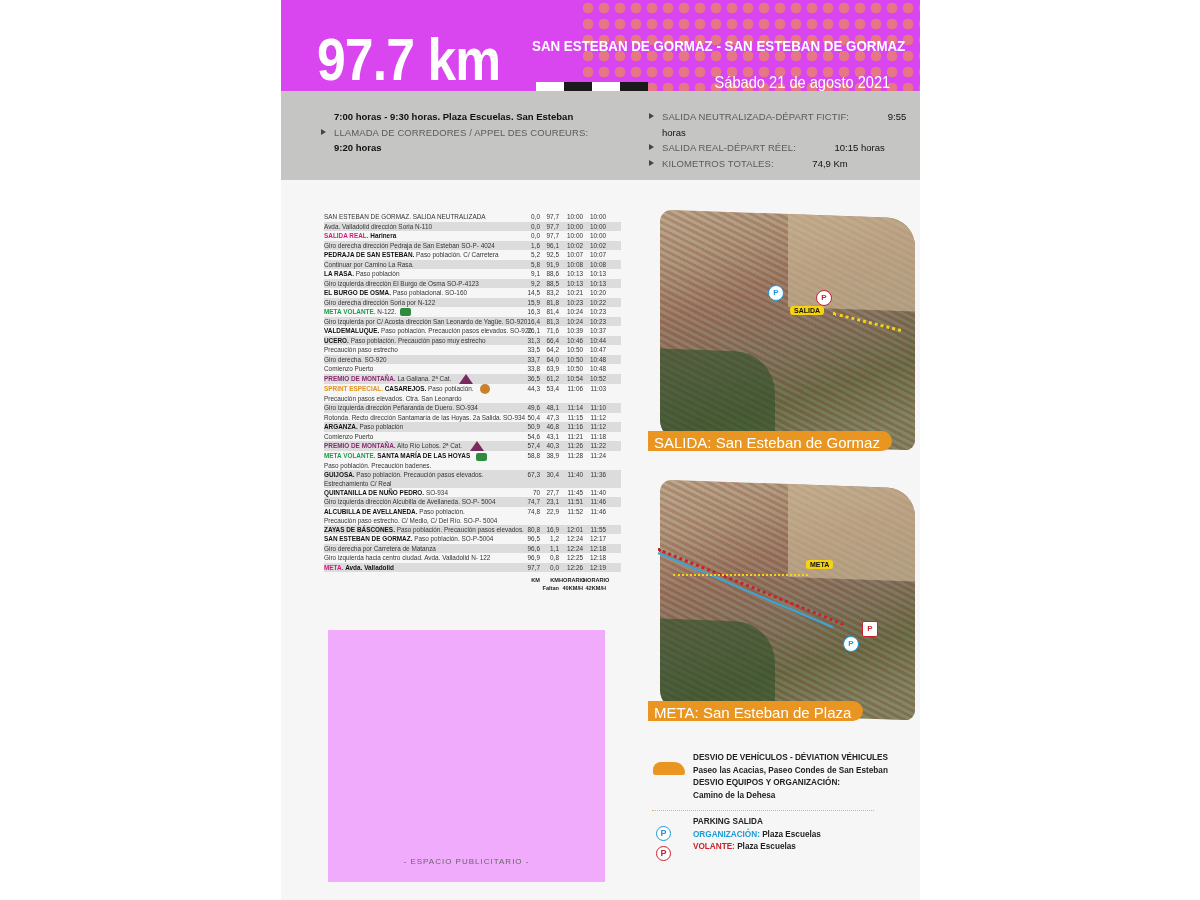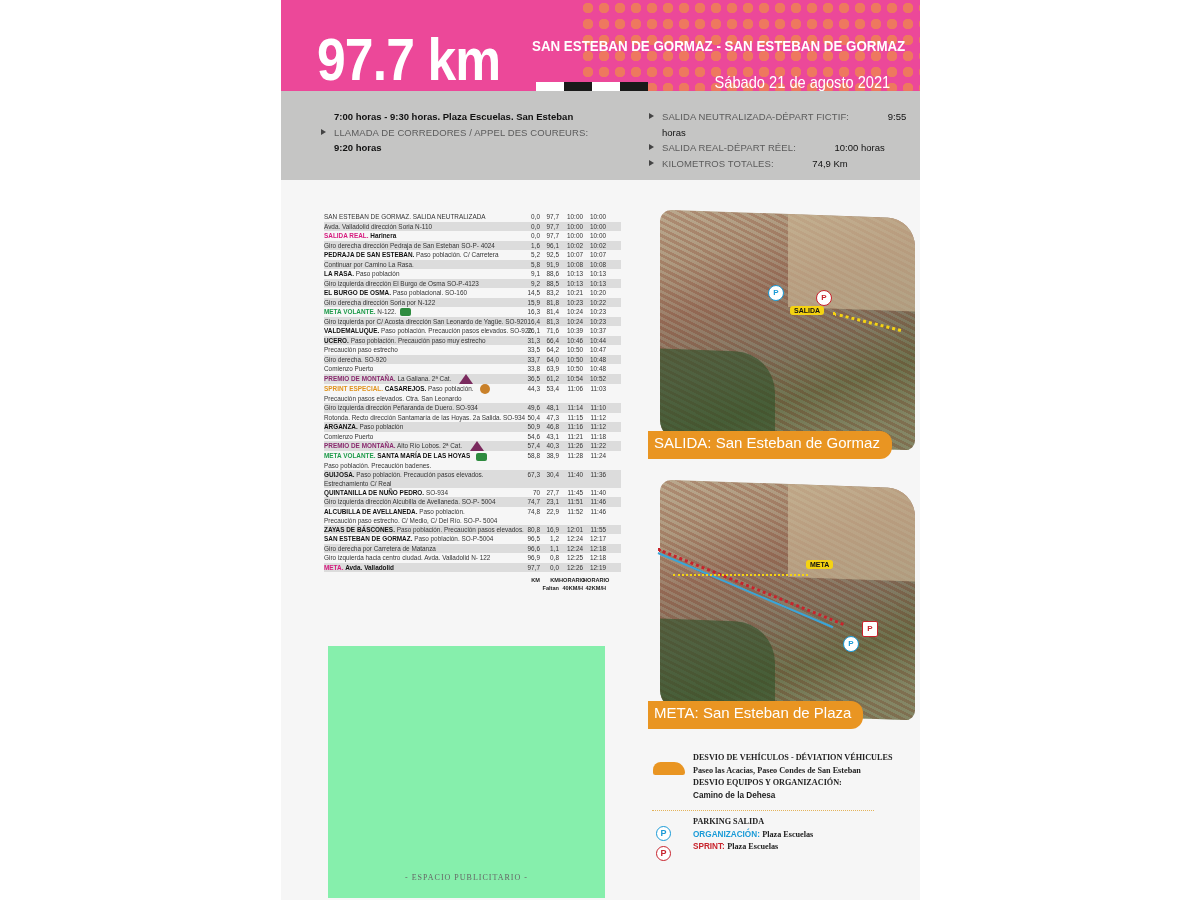--- a/index.html
+++ b/index.html
@@ -1,19 +1,19 @@
 <!DOCTYPE html>
 <html><head>
 <meta charset="utf-8">
 <style>
   html,body{margin:0;padding:0;}
   body{width:1200px;height:900px;background:#ffffff;position:relative;overflow:hidden;font-family:"Liberation Sans",sans-serif;}
   .page{position:absolute;left:281px;top:0;width:639px;height:900px;background:#f6f6f6;overflow:hidden;}
   
-  .hdr{position:absolute;left:0;top:0;width:639px;height:91px;background:#ec4899;overflow:hidden;}
+  .hdr{position:absolute;left:0;top:0;width:639px;height:91px;background:#d946ef;overflow:hidden;}
   .hdr .dots{position:absolute;right:0;top:0;width:340px;height:91px;
     background-image:radial-gradient(circle,#f0a030 0 5px,transparent 5.5px);
     background-size:16px 16px;opacity:.55;}
   .km{position:absolute;left:36px;top:30px;color:#fff;font-family:"Liberation Sans",sans-serif;font-weight:bold;font-size:60px;line-height:60px;letter-spacing:-1px;transform:scaleX(.86);transform-origin:left top;}
   .route{position:absolute;left:251px;top:37px;color:#fff;font-weight:bold;font-size:15.5px;transform:scaleX(.86);transform-origin:left top;white-space:nowrap;}
   .date{position:absolute;right:30px;top:73px;color:#fff;font-size:17px;transform:scaleX(.86);transform-origin:right top;white-space:nowrap;}
   .flag{position:absolute;left:255px;top:82px;height:9px;display:flex;}
   .flag span{display:block;width:28px;height:9px;}
   
   .info{position:absolute;left:0;top:91px;width:639px;height:89px;background:#c5c5c4;}
@@ -41,43 +41,43 @@
   .purple{color:#8a2a6e;font-weight:bold;}
   .orange{color:#e0931c;font-weight:bold;}
   .b{font-weight:bold;color:#111;}
   .badge-mv{display:inline-block;width:11px;height:8px;background:#2e8b3f;border-radius:2px;vertical-align:middle;margin-left:4px;}
   .badge-mtn{display:inline-block;width:0;height:0;border-left:7px solid transparent;border-right:7px solid transparent;border-bottom:10px solid #7a2a5e;vertical-align:middle;margin-left:8px;}
   .badge-sp{display:inline-block;width:10px;height:10px;border-radius:50%;background:#c9812a;vertical-align:middle;margin-left:6px;}
   .thead{display:flex;font-weight:bold;font-size:5.6px;line-height:8px;color:#222;margin-top:4px;}
   .thead .sp{width:200px;}
   .thead div{text-align:right;}
   
-  .ad{position:absolute;left:47px;top:646px;width:277px;height:252px;background:#86efac;font-family:Liberation Serif, serif;}
+  .ad{position:absolute;left:47px;top:630px;width:277px;height:252px;background:#f0abfc;}
   .ad .adl{position:absolute;left:0;right:0;bottom:16px;text-align:center;font-size:8px;letter-spacing:1px;color:#666;}
   
   .mapwrap{position:absolute;left:367px;width:272px;}
   .map1{top:208px;height:250px;}
   .map2{top:478px;height:250px;}
   .mapbg{position:absolute;left:12px;top:6px;width:255px;height:232px;border-radius:12px 28px 10px 22px;
     background:linear-gradient(160deg,#b6a98c 0%,#a59377 18%,#8b6f5a 35%,#6d6a55 55%,#4f6138 72%,#6d7a55 90%);transform:skewY(2deg);overflow:hidden;}
   .mapbg:before{content:"";position:absolute;left:-6px;top:-6px;width:60px;height:240px;background:#e8a030;opacity:.0;}
   .maptex{position:absolute;inset:0;background-image:repeating-linear-gradient(25deg,rgba(160,90,70,.35) 0 3px,rgba(200,170,150,.25) 3px 6px);}
   .maptex2{position:absolute;left:0;top:60%;width:45%;height:40%;background:rgba(45,80,40,.6);border-radius:0 40px 0 0;}
   .maptex3{position:absolute;right:0;top:0;width:50%;height:40%;background:rgba(205,185,150,.65);}
   .pin{position:absolute;width:14px;height:14px;border-radius:50%;font-size:8px;font-weight:bold;text-align:center;line-height:14px;background:#fff;}
   .pin.blue{border:1.5px solid #1a9bd7;color:#1a9bd7;}
   .pin.red{border:1.5px solid #c8232c;color:#c8232c;}
   .ylabel{position:absolute;background:#f5d312;color:#111;font-weight:bold;font-size:7px;padding:1px 4px;border-radius:3px;}
-  .caption{position:absolute;left:0;top:223px;height:28px;line-height:24px;padding:0 12px 0 6px;background:#e99522;color:#fff;font-size:15px;border-radius:0 12px 12px 0;white-space:nowrap;}
+  .caption{position:absolute;left:0;top:223px;height:20px;line-height:24px;padding:0 12px 0 6px;background:#e99522;color:#fff;font-size:15px;border-radius:0 12px 12px 0;white-space:nowrap;}
   
   .legend{position:absolute;left:367px;top:752px;width:260px;font-size:8.2px;line-height:12.5px;color:#222;}
   .legend .car{position:absolute;left:5px;top:10px;width:32px;height:13px;background:#e99522;border-radius:10px 14px 3px 3px;}
   .legend .t1{position:absolute;left:45px;top:0;}
   .legend .t1 div{white-space:nowrap;}
-  .legend .bold{font-weight:bold;font-family:Liberation Serif, serif;}
+  .legend .bold{font-weight:bold;}
   .legend .sep{position:absolute;left:4px;top:58px;width:222px;border-top:1.5px dotted #e4b35a;}
   .legend .t2{position:absolute;left:45px;top:64px;}
   .legend .pcirc{position:absolute;left:8px;width:13px;height:13px;border-radius:50%;background:#fff;font-weight:bold;font-size:9px;text-align:center;line-height:13px;}
   .legend .pc1{top:74px;border:1.3px solid #1a9bd7;color:#1a9bd7;}
   .legend .pc2{top:94px;border:1.3px solid #c8232c;color:#c8232c;}
   .org{color:#1a9bd7;font-weight:bold;}
   .equ{color:#c8232c;font-weight:bold;}
 </style>
 </head>
 <body>
@@ -100,21 +100,21 @@
   <div class="info">
     <div class="col col1">
       <span class="valline">7:00 horas - 9:30 horas. Plaza Escuelas. San Esteban</span>
       <div class="it">
         <span class="lbl">LLAMADA DE CORREDORES / APPEL DES COUREURS:</span>
       </div>
       <span class="valline">9:20 horas</span>
     </div>
     <div class="col col2">
       <div class="it"><span class="lbl">SALIDA NEUTRALIZADA-DÉPART FICTIF:</span> <span class="val">9:55 horas</span></div>
-      <div class="it"><span class="lbl">SALIDA REAL-DÉPART RÉEL:</span> <span class="val">10:00 horas</span></div>
+      <div class="it"><span class="lbl">SALIDA REAL-DÉPART RÉEL:</span> <span class="val">10:15 horas</span></div>
       <div class="it"><span class="lbl">KILOMETROS TOTALES:</span> <span class="val">74,9 Km</span></div>
     </div>
   </div>
 
   <div class="tbl" id="itin">
       <div class="row">
         <div class="desc"><span>SAN ESTEBAN DE GORMAZ. SALIDA NEUTRALIZADA</span></div>
         <div class="num n1">0,0</div>
         <div class="num n2">97,7</div>
         <div class="num n3">10:00</div>
@@ -399,17 +399,17 @@
       <div class="bold" style="font-weight:600">Paseo las Acacias, Paseo Condes de San Esteban</div>
       <div class="bold">DESVIO EQUIPOS Y ORGANIZACIÓN:</div>
       <div style="font-weight:600">Camino de la Dehesa</div>
     </div>
     <div class="sep"></div>
     <div class="pcirc pc1">P</div>
     <div class="pcirc pc2">P</div>
     <div class="t2">
       <div class="bold">PARKING SALIDA</div>
       <div><span class="org">ORGANIZACIÓN:</span> <span class="bold">Plaza Escuelas</span></div>
-      <div><span class="equ">SPRINT:</span> <span class="bold">Plaza Escuelas</span></div>
+      <div><span class="equ">VOLANTE:</span> <span class="bold">Plaza Escuelas</span></div>
     </div>
   </div>
 
 </div>
 
 </body></html>

